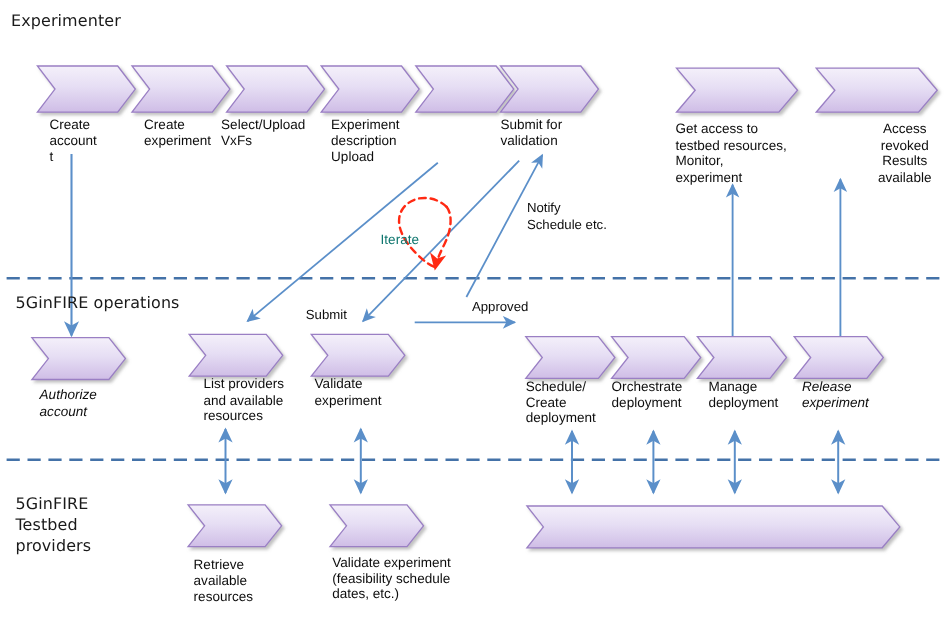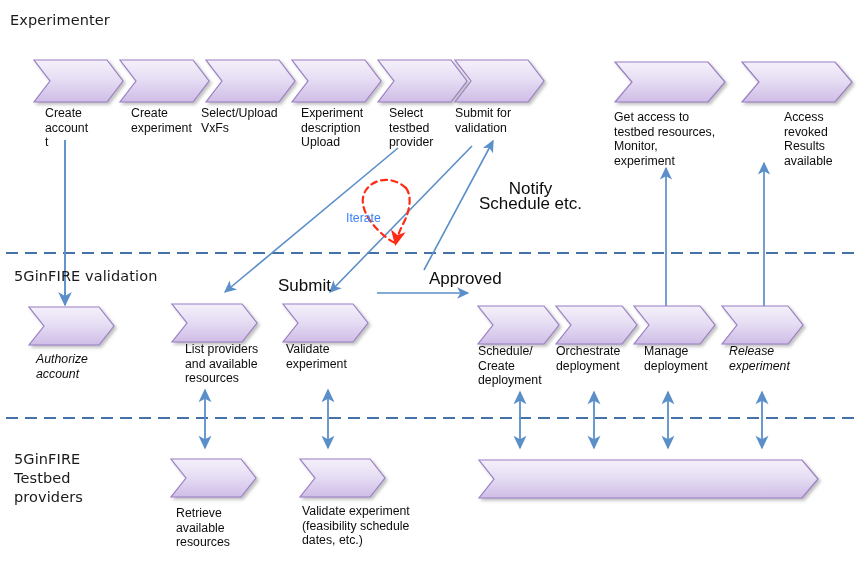--- a/index.html
+++ b/index.html
@@ -48,32 +48,32 @@
     font-family: "Liberation Sans", sans-serif;
     font-size: 12.3px;
     line-height: 14.6px;
     color: #0d0d0d;
     white-space: pre-line;
     text-align: left;
   }
   .edge-label {
     position: absolute;
     font-family: "Liberation Sans", sans-serif;
-    font-size: 17px;
+    font-size: 12px;
     line-height: 14.6px;
     color: #0d0d0d;
     white-space: pre-line;
-    text-align: center;
+    text-align: left;
   }
   .loop-label {
     position: absolute;
     font-family: "Liberation Sans", sans-serif;
     font-size: 12.3px;
     line-height: 14.6px;
-    color: #3b82f6;
+    color: #0f766e;
   }
 </style>
 </head>
 <body>
 
 <div id="stage">
 
   <svg id="svg-layer" viewBox="0 0 861 561">
     <defs>
       <linearGradient id="chevGrad" x1="0" y1="0" x2="0" y2="1">
@@ -245,45 +245,42 @@
       <path d="M0,1 L70,1 L85,20 L70,39 L0,39 L15,20 Z" fill="url(#chevGrad)" stroke="#9a7fc4" stroke-width="1.2" filter="url(#chevShadow)"></path>
     </svg>
   </div>
   <div class="chev" style="left:479px; top:459px;">
     <svg width="340" height="40" viewBox="0 0 340 40">
       <path d="M0,1 L323,1 L339,20 L323,39 L0,39 L15,20 Z" fill="url(#chevGrad)" stroke="#9a7fc4" stroke-width="1.2" filter="url(#chevShadow)"></path>
     </svg>
   </div>
 
   <div class="band-title" style="left:10px; top:11px;">Experimenter</div>
-  <div class="band-title" style="left:14px; top:267px;">5GinFIRE validation</div>
+  <div class="band-title" style="left:14px; top:267px;">5GinFIRE operations</div>
   <div class="band-title" style="left:14px; top:450px;">5GinFIRE
 Testbed
 providers</div>
 
   <div class="node-label" style="left:45px; top:106px;">Create
 account
 t</div>
   <div class="node-label" style="left:131px; top:106px;">Create
 experiment</div>
   <div class="node-label" style="left:201px; top:106px;">Select/Upload
 VxFs</div>
   <div class="node-label" style="left:301px; top:106px;">Experiment
 description
 Upload</div>
-  <div class="node-label" style="left:389px; top:106px;">Select
-testbed
-provider</div>
   <div class="node-label" style="left:455px; top:106px;">Submit for
 validation</div>
   <div class="node-label" style="left:614px; top:110px;">Get access to
 testbed resources,
 Monitor,
 experiment</div>
-  <div class="node-label" style="left:784px; top:110px;">Access revoked
+  <div class="node-label" style="left:784px; top:110px;text-align:center;">Access revoked
 Results available</div>
 
   <div class="node-label" style="left:36px; top:352px;font-style:italic;">Authorize
 account</div>
   <div class="node-label" style="left:172px; top:342px;margin-left:13px;">List providers
 and available
 resources</div>
   <div class="node-label" style="left:286px; top:342px;">Validate
 experiment</div>
   <div class="node-label" style="left:478px; top:344px;">Schedule/

